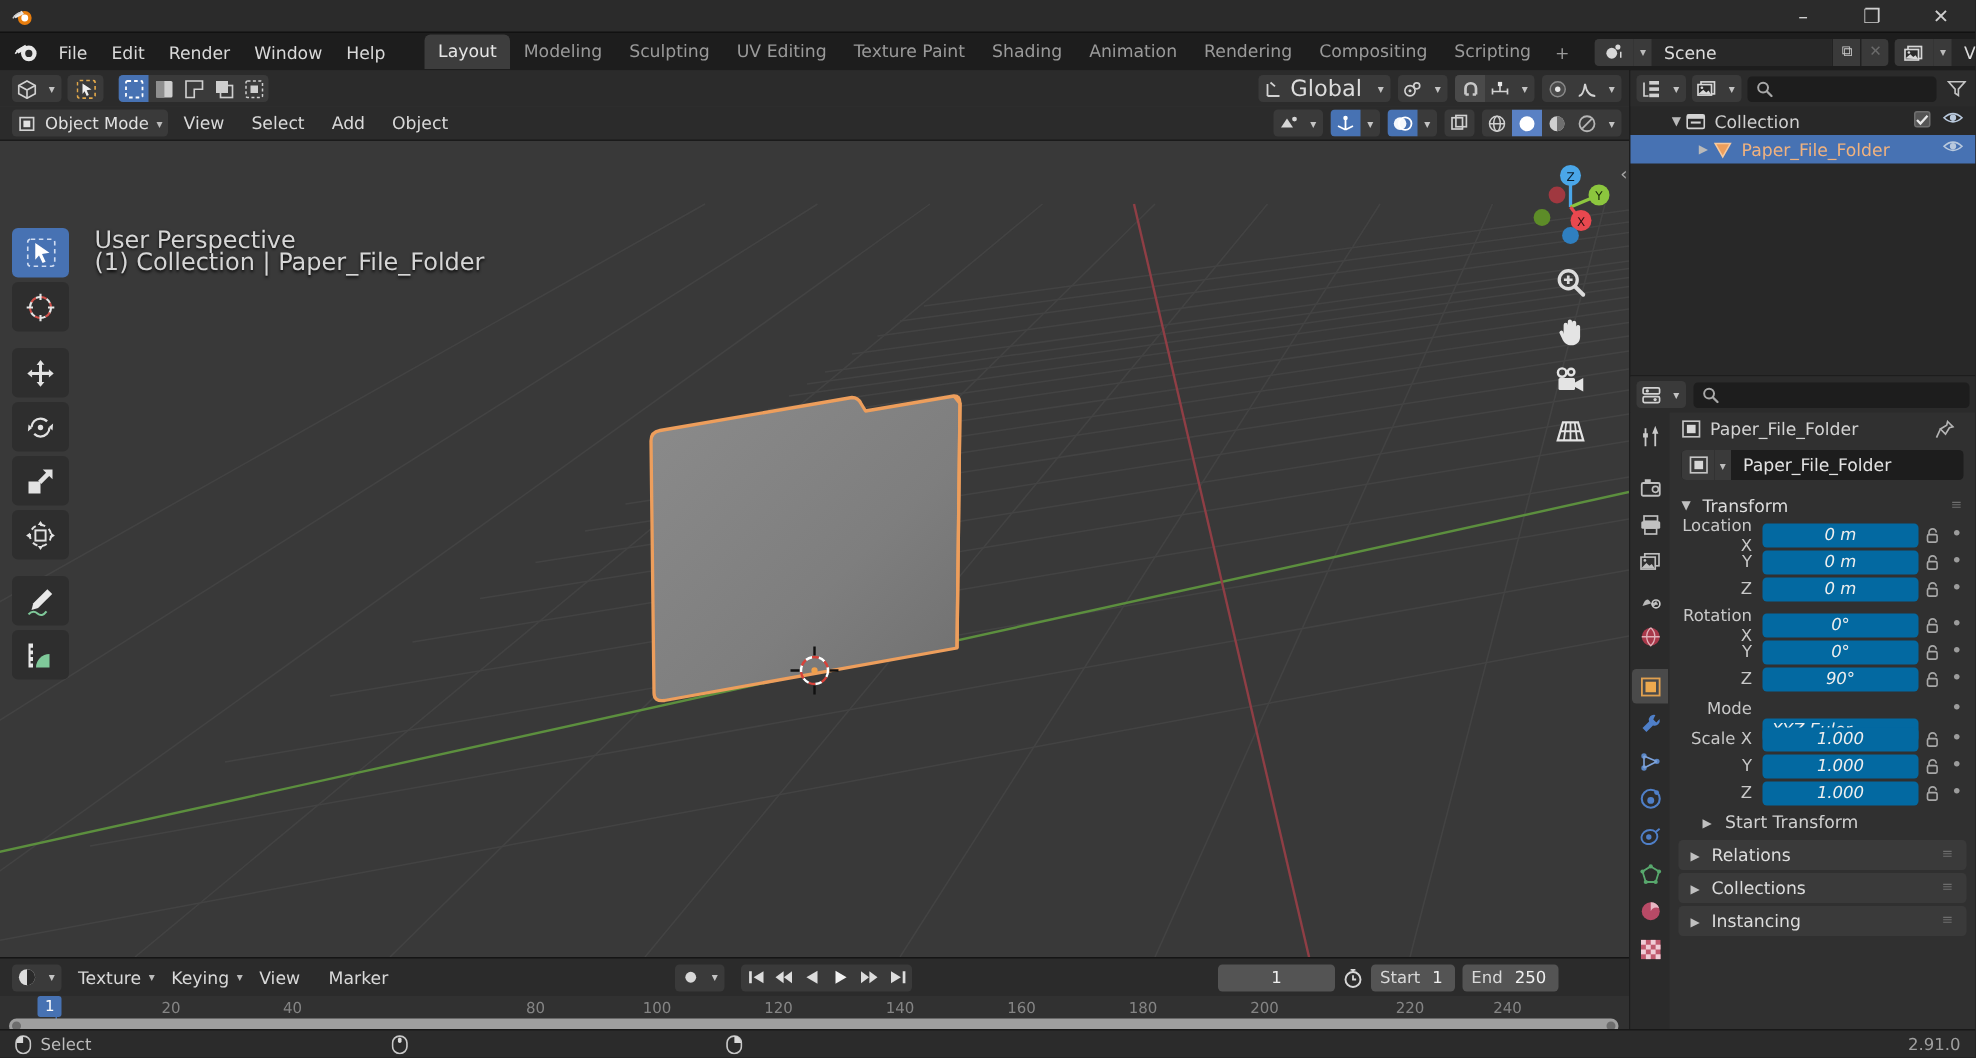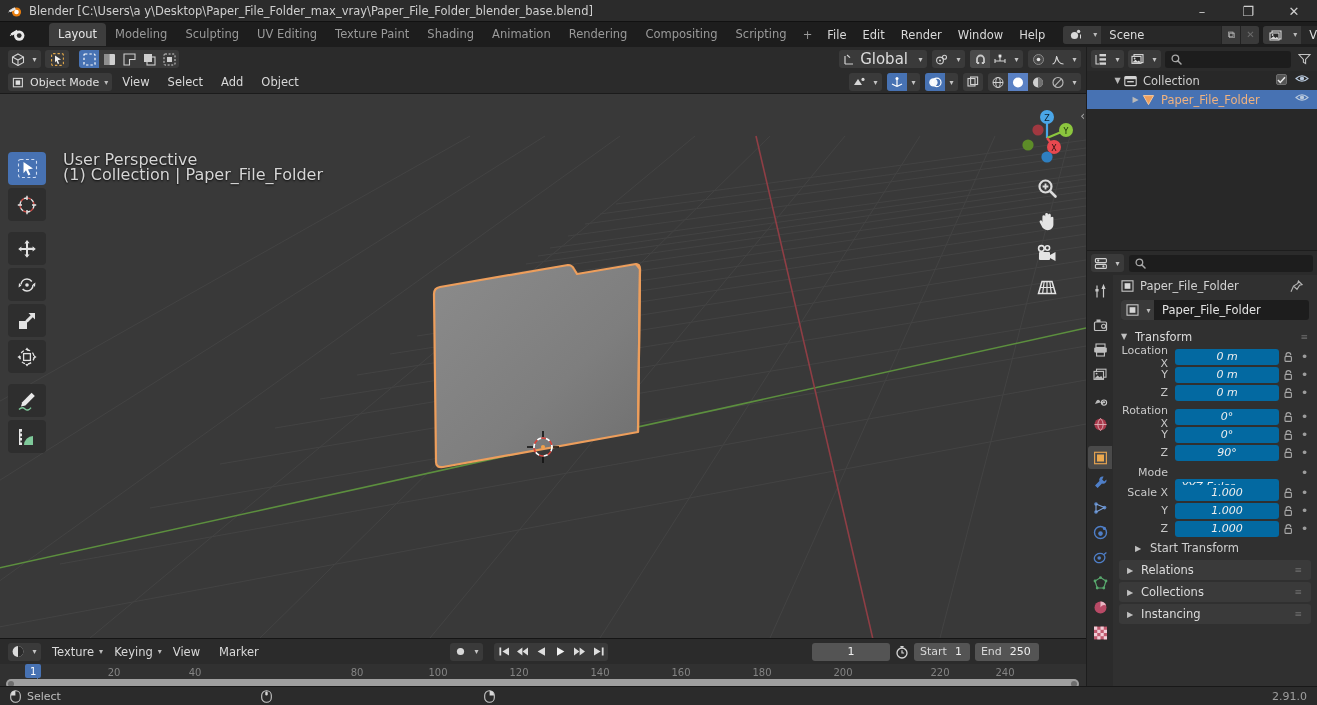--- a/index.html
+++ b/index.html
@@ -145,56 +145,55 @@
 
 <div id="titlebar">
   <span class="blogo">
     <svg width="16" height="16" viewBox="0 0 16 16">
       <circle cx="9.5" cy="9" r="4.6" fill="#e87d0d"></circle>
       <circle cx="9.5" cy="9" r="2.3" fill="#fff"></circle>
       <path d="M2 7.6 L7.5 4.2 L9 6.4 L3.4 9.2 Z" fill="#e8e8e8"></path>
       <path d="M1.6 9.3 q2-3.2 5.2-4" stroke="#ccc" stroke-width="1" fill="none"></path>
     </svg>
   </span>
-  <span class="ttxt">Blender [C:\Users\a y\Desktop\Paper_File_Folder_max_vray\Paper_File_Folder_blender_base.blend]</span>
   <div id="winbtns">
     <div>–</div>
     <div>❐</div>
     <div>✕</div>
   </div>
 </div>
 
 <div id="topbar">
   <span class="blender-icon">
     <svg width="19" height="19" viewBox="0 0 19 19">
       <circle cx="11.2" cy="10.6" r="5.2" fill="#e8e8e8"></circle>
       <circle cx="11.2" cy="10.6" r="2.4" fill="#2b2b2b"></circle>
       <path d="M2.6 8.6 L8.8 4.8 L10.6 7.4 L4.2 10.6 Z" fill="#e8e8e8"></path>
       <path d="M2.2 10.8 q2.4-3.6 6-4.5" stroke="#e8e8e8" stroke-width="1.1" fill="none"></path>
     </svg>
   </span>
+  <div id="topmenus" style="display:flex;align-items:center;">
+    <div class="menu-item">File</div>
+    <div class="menu-item">Edit</div>
+    <div class="menu-item">Render</div>
+    <div class="menu-item">Window</div>
+    <div class="menu-item">Help</div>
+  </div>
   <div id="wstabs">
     <div class="wstab active">Layout</div>
     <div class="wstab">Modeling</div>
     <div class="wstab">Sculpting</div>
     <div class="wstab">UV Editing</div>
     <div class="wstab">Texture Paint</div>
     <div class="wstab">Shading</div>
     <div class="wstab">Animation</div>
     <div class="wstab">Rendering</div>
     <div class="wstab">Compositing</div>
     <div class="wstab">Scripting</div>
     <div class="wstab plus">+</div>
-  </div>
-  <div id="topmenus" style="display:flex;align-items:center;">
-    <div class="menu-item">File</div>
-    <div class="menu-item">Edit</div>
-    <div class="menu-item">Render</div>
-    <div class="menu-item">Window</div>
-    <div class="menu-item">Help</div>
   </div>
   <div id="scenebox">
     <div class="idblock">
       <div class="ic">
         <svg width="15" height="13" viewBox="0 0 15 13">
           <circle cx="5.5" cy="7.5" r="3.6" fill="#d8d8d8"></circle>
           <circle cx="9.6" cy="3.4" r="1.7" fill="#d8d8d8"></circle>
           <path d="M11.5 6.5 v4" stroke="#d8d8d8" stroke-width="1"></path>
         </svg>
       </div>

